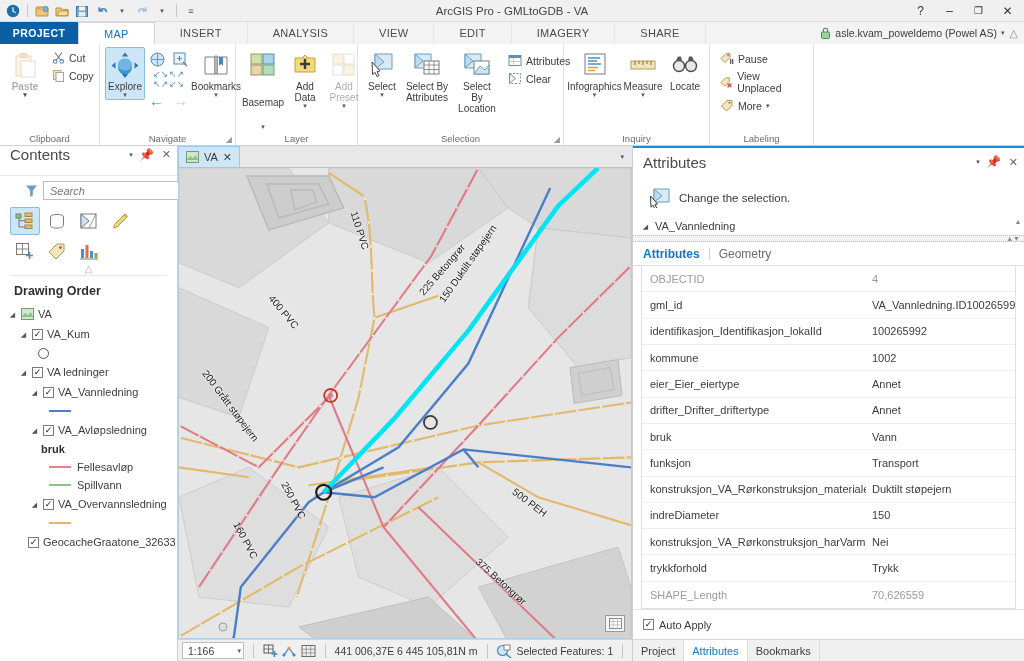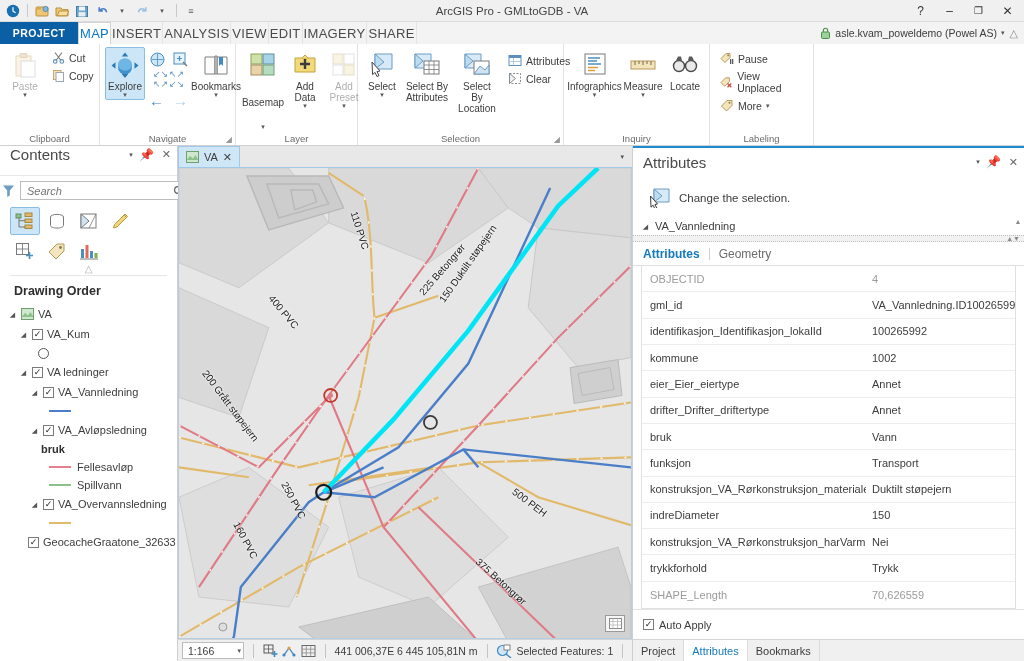--- a/index.html
+++ b/index.html
@@ -27,21 +27,21 @@
   .win-ctrl { margin-left:auto; display:flex; align-items:center; padding-right:2px; }
   .win-btn { width:29px; height:21px; display:flex; align-items:center; justify-content:center; cursor:pointer; font-size:12px; color:#333;}
 
   
   .tabbar { height:22px; background:#ffffff; display:flex; align-items:stretch; flex:0 0 22px; position:relative; }
   .tab-project {
     background:#0a5fa5; color:#fff; font-weight:bold; font-size:10.5px; letter-spacing:.4px;
     display:flex; align-items:center; justify-content:center; width:78px; cursor:pointer;
   }
   .tab {
-    padding:0 1px; display:flex; align-items:center; font-size:13px; letter-spacing:.3px;
+    padding:0 25px; display:flex; align-items:center; font-size:11px; letter-spacing:.3px;
     color:#4a4a4a; cursor:pointer; background:#f3f3f3; border-right:1px solid #e4e4e4;
   }
   .tab.active { background:#ffffff; color:#0a78c8; border-top:1px solid #d4d4d4;
                 border-left:1px solid #d4d4d4; border-right:1px solid #d4d4d4; border-bottom:none; }
   .tabbar-fill { flex:1; background:#f3f3f3; display:flex; align-items:center; justify-content:flex-end; padding-right:6px; gap:5px;}
   .acct { display:flex; align-items:center; gap:4px; font-size:10.5px; color:#3c3c3c; cursor:pointer;}
 
   
   .ribbon { flex:0 0 80px; background:#ffffff; border-bottom:1px solid #d0d0d0; display:flex; position:relative; }
   .rgroup { display:flex; flex-direction:column; border-right:1px solid #e2e2e2; position:relative; }
@@ -64,21 +64,21 @@
 
   
   .main { flex:1; display:flex; min-height:0; background:#f0f0f0; }
 
   
   .contents { width:178px; background:#ffffff; border-right:1px solid #cfcfcf; display:flex; flex-direction:column; }
   .panel-head { height:30px; display:flex; align-items:center; padding:0 6px 12px 10px; border-bottom:1px solid #e8e8e8;}
   .panel-title { font-size:15px; color:#4a4a4a; }
   .panel-head-btns { margin-left:auto; display:flex; gap:7px; align-items:center; color:#666; font-size:11px;}
   .panel-head-btns span { cursor:pointer; }
-  .search-row { display:flex; align-items:center; gap:5px; padding:5px 2px; }
+  .search-row { display:flex; align-items:center; gap:5px; padding:5px 25px; }
   .filter-ico { width:14px; height:14px; display:flex; align-items:center; justify-content:center; cursor:pointer;}
   .search-box {
     flex:1; height:19px; border:1px solid #bdbdbd; background:#fff; display:flex; align-items:center;
     padding:0 3px 0 6px; gap:3px;
   }
   .search-box input { border:none; outline:none; flex:1; font-size:11px; font-style:italic; color:#8a8a8a;
                       font-family:"Liberation Sans",sans-serif; background:transparent; }
   .ctools { display:flex; flex-wrap:wrap; padding:2px 10px 0 10px; gap:2px; width:160px;}
   .ctool { width:30px; height:28px; display:flex; align-items:center; justify-content:center; cursor:pointer;
            border:1px solid transparent; border-radius:2px;}
@@ -233,21 +233,21 @@
         <span class="caret">▾</span>
       </div>
       <span style="font-size:11px;color:#8a8a8a;">△</span>
     </div>
   </div>
 
   <div class="ribbon">
 
     <div class="rgroup" style="width:100px;">
       <div class="rgroup-body">
-        <div class="bigbtn disabled" style="min-width:40px;">
+        <div class="bigbtn disabled" style="min-width:40px;font-weight:bold;">
           <div class="ico">
             <svg width="26" height="27" viewBox="0 0 26 27">
                 <rect x="4" y="4" width="15" height="20" fill="#f6e3c4" stroke="#c9a96b"></rect>
                 <rect x="8" y="1.5" width="7" height="4" rx="1" fill="#d8c194" stroke="#b79a5e"></rect>
                 <rect x="9" y="9" width="14" height="16" fill="#fdfdfd" stroke="#b0b0b0"></rect>
               </svg>
           </div>
           <div class="lbl">Paste</div>
           <div class="caret">▾</div>
         </div>

